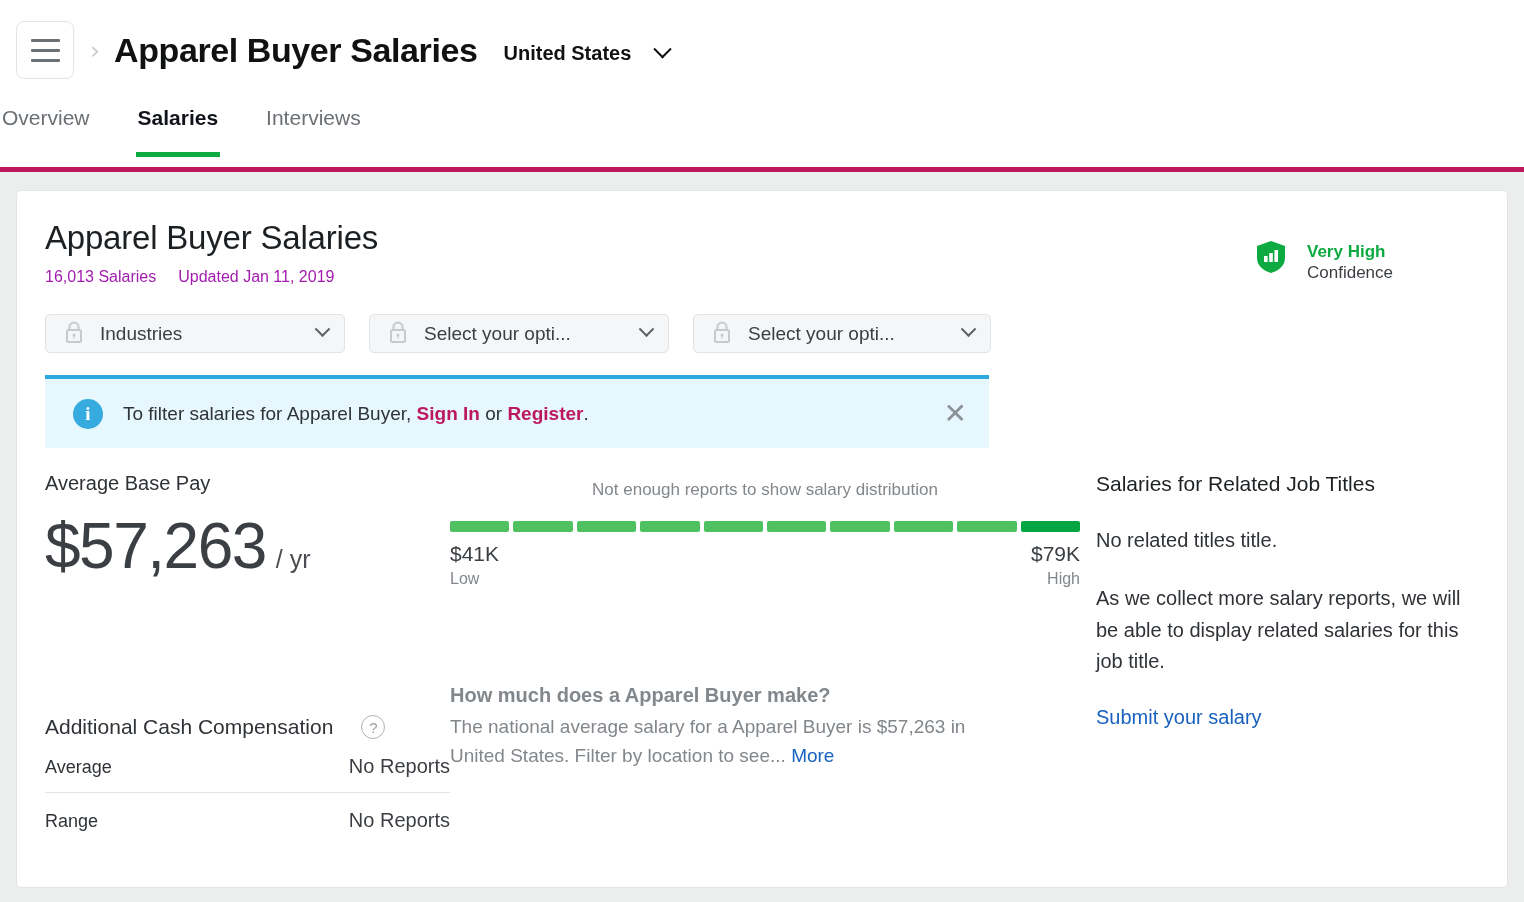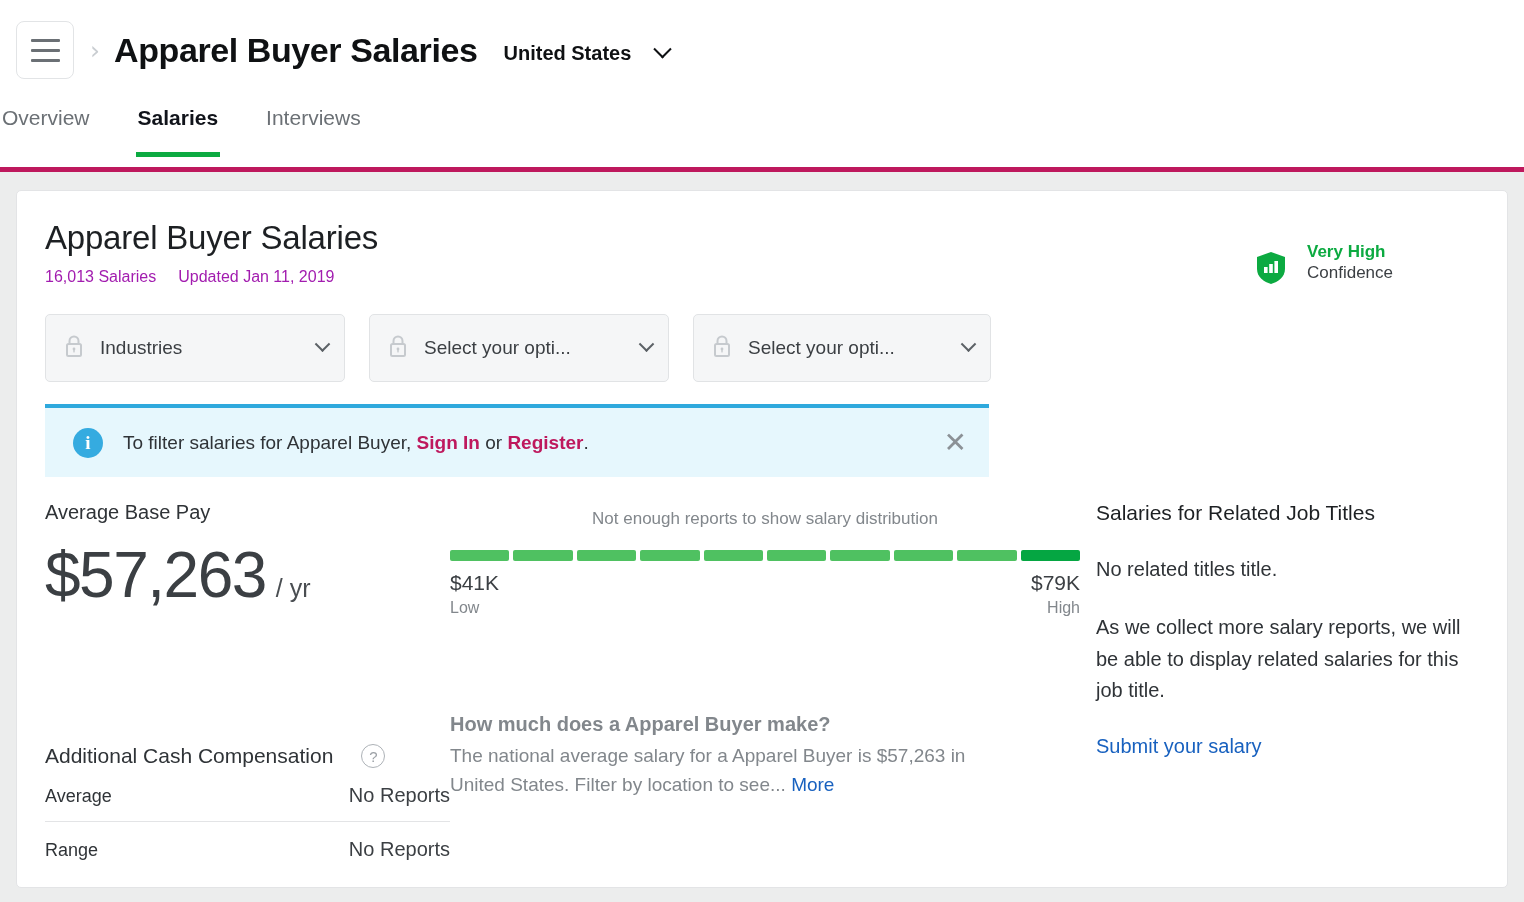--- a/index.html
+++ b/index.html
@@ -116,40 +116,40 @@
   .card-sub {
     margin-top: 11px;
     font-size: 16px;
     color: #a21caf;
     display: flex; gap: 22px;
   }
 
   .confidence {
     position: absolute;
     right: 86px; top: 22px;
-    display: flex; align-items: flex-end; gap: 22px;
+    display: flex; align-items: flex-start; gap: 22px;
   }
   .shield {
     width: 28px; height: 32px;
     position: relative;
     flex: none;
   }
   .shield svg { display: block; }
   .conf-text { line-height: 1.25; }
   .conf-strong { font-size: 17px; font-weight: bold; color: #0caa41; }
   .conf-label { font-size: 17px; color: #3b3f43; }
 
   
   .filters {
     display: flex;
     gap: 24px;
     margin-top: 28px;
   }
   .filter {
-    height: 68px;
+    height: 39px;
     background: #f5f6f7;
     border: 1px solid #e1e3e5;
     border-radius: 5px;
     display: flex;
     align-items: center;
     padding: 0 16px 0 18px;
     cursor: pointer;
   }
   .filter:nth-child(1) { width: 300px; }
   .filter:nth-child(2) { width: 300px; }

